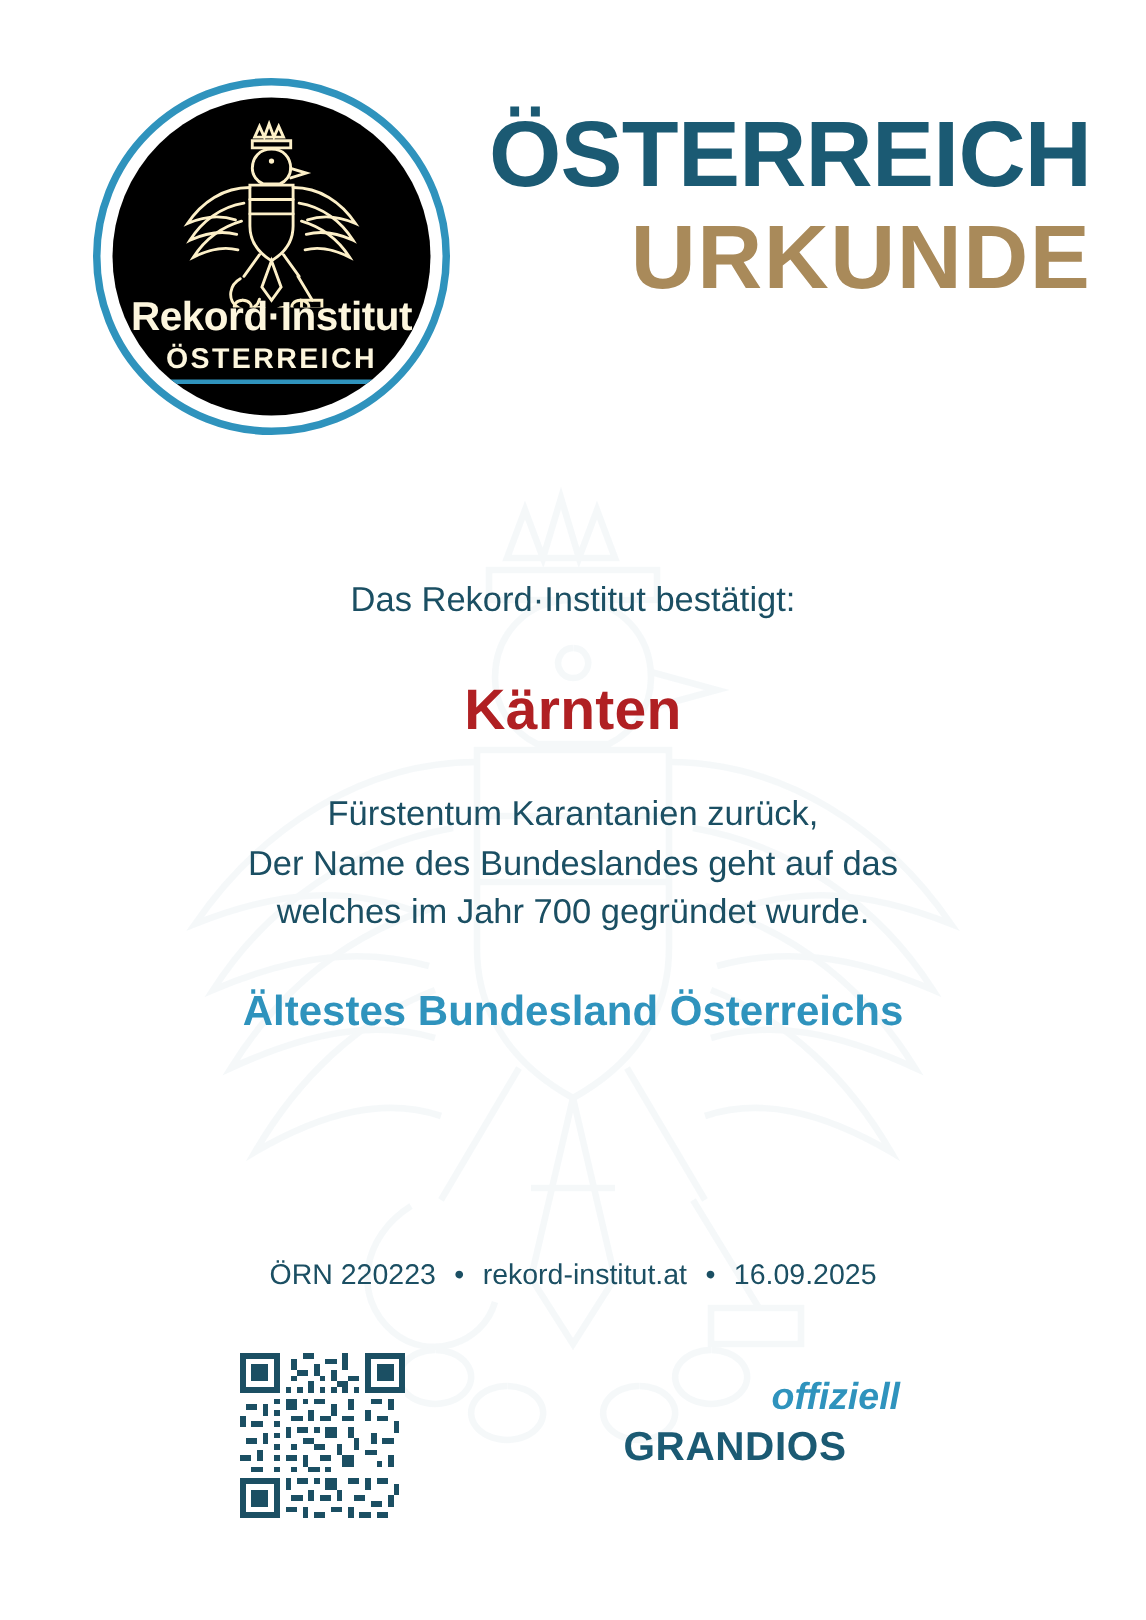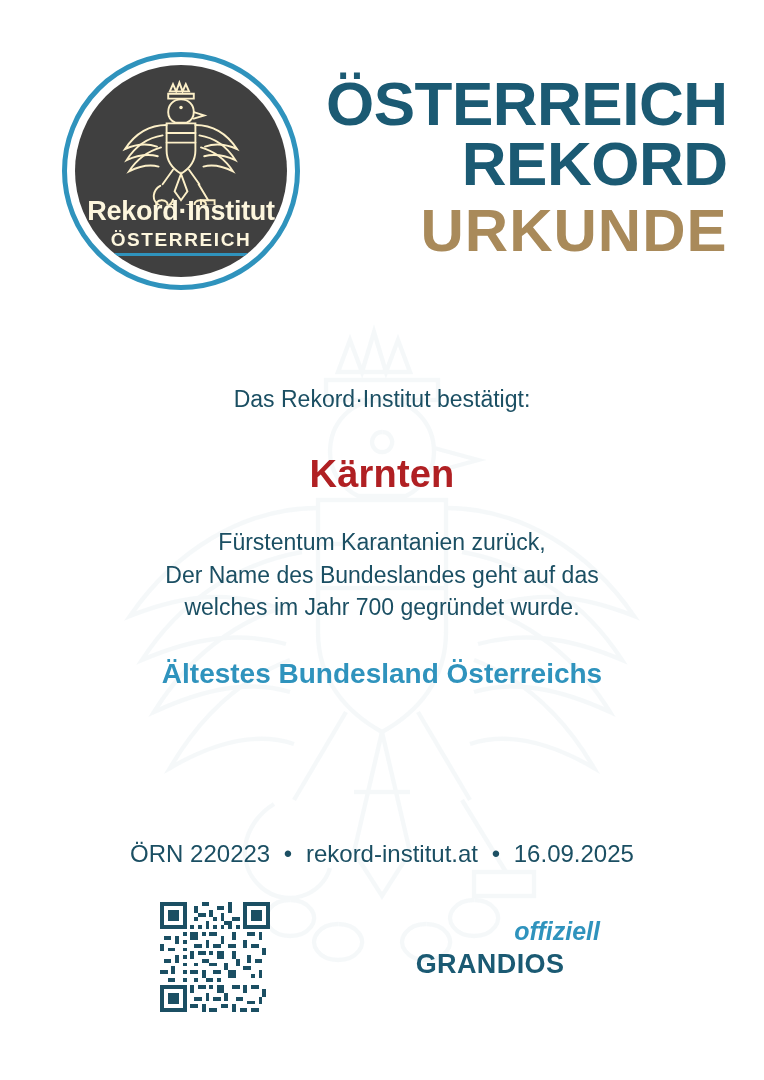--- a/index.html
+++ b/index.html
@@ -55,21 +55,21 @@
     inset: 0;
     border-radius: 50%;
     border: 5px solid #2f93bd;
     background: #ffffff;
     box-sizing: border-box;
   }
   .seal-inner {
     position: absolute;
     inset: 13px;
     border-radius: 50%;
-    background: #404040;
+    background: #000000;
     overflow: hidden;
   }
   .seal-eagle {
     position: absolute;
     left: 50%;
     top: 12px;
     transform: translateX(-50%);
     width: 128px;
     height: 128px;
   }
@@ -155,21 +155,21 @@
     color: #2f93bd;
   }
 
   
   .footer-meta {
     position: absolute;
     left: 0;
     right: 0;
     top: 840px;
     text-align: center;
-    font-size: 24px;
+    font-size: 19px;
     color: #1b4f63;
   }
   .footer-meta .sep {
     padding: 0 7px;
   }
 
   .footer-row {
     position: absolute;
     left: 0;
     right: 0;
@@ -294,21 +294,20 @@
         <div class="seal-text">
           <div class="l1">Rekord·Institut</div>
           <div class="l2">ÖSTERREICH</div>
         </div>
         <div class="seal-band"></div>
       </div>
     </div>
 
     <div class="title-block">
       <div class="title-line">ÖSTERREICH</div>
-      <div class="title-line">REKORD</div>
       <div class="title-urkunde">URKUNDE</div>
     </div>
   </div>
 
   <div class="body-block">
     <div class="confirm-line">Das Rekord·Institut bestätigt:</div>
     <div class="record-holder">Kärnten</div>
     <div class="desc">
       <div>Fürstentum Karantanien zurück,</div>
       <div>Der Name des Bundeslandes geht auf das</div>

